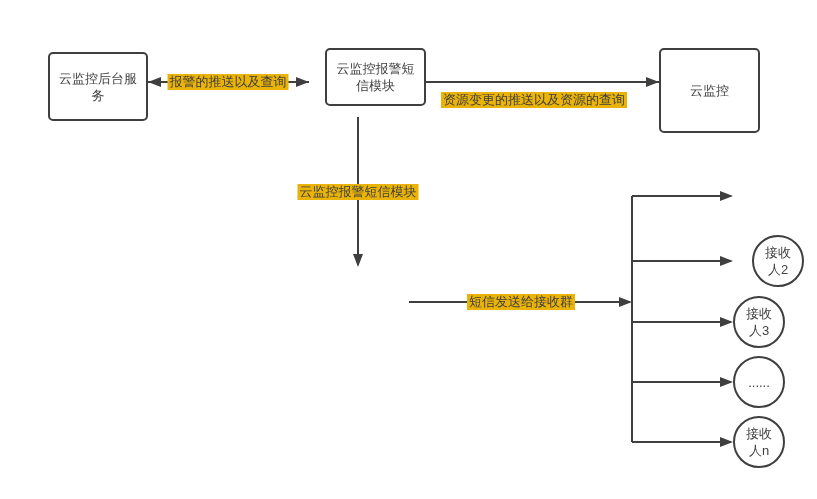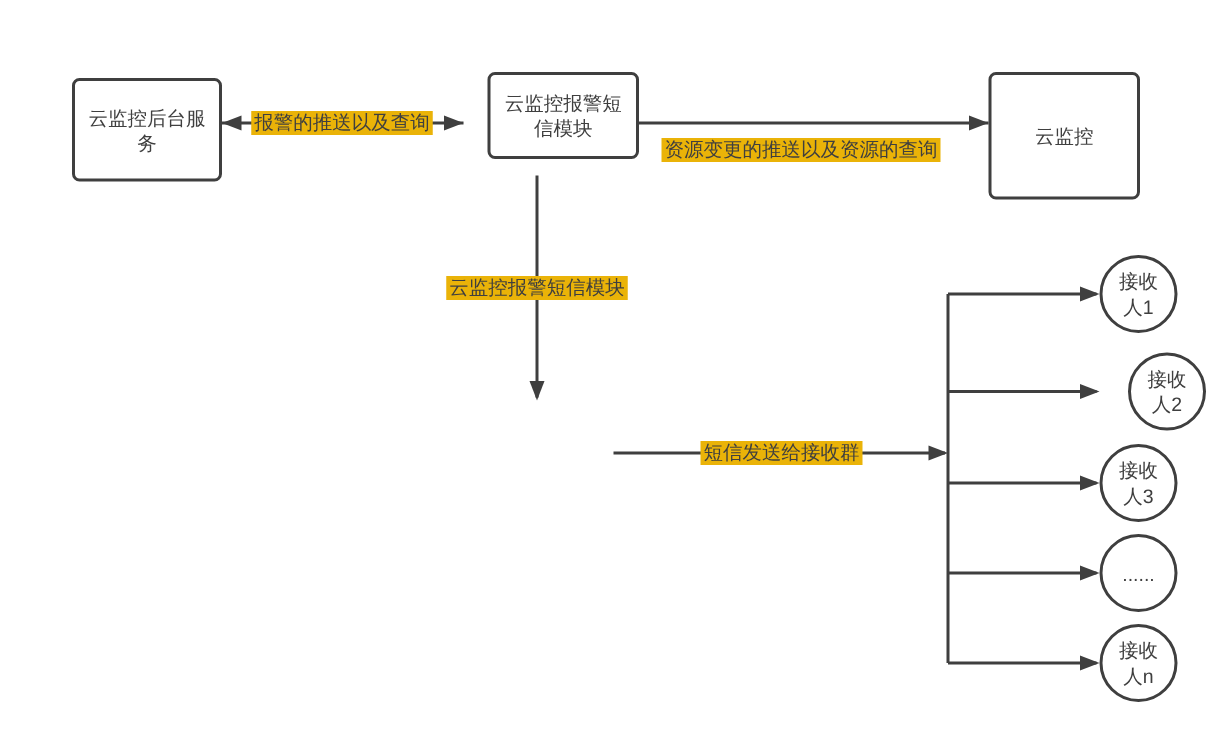--- a/index.html
+++ b/index.html
@@ -86,23 +86,20 @@
 
   <div class="node box" style="left:325px;top:48px;width:101px;height:58px;">
     <span class="lbl">云监控报警短信模块</span>
   </div>
 
   <div class="node box" style="left:659px;top:48px;width:101px;height:85px;">
     <span class="lbl">云监控</span>
   </div>
 
 
-  <div class="node circle" style="left:733px;top:170px;width:52px;height:52px;">
-    <span class="lbl">接收人1</span>
-  </div>
 
   <div class="node circle" style="left:752px;top:235px;width:52px;height:52px;">
     <span class="lbl">接收人2</span>
   </div>
 
   <div class="node circle" style="left:733px;top:296px;width:52px;height:52px;justify-content:center;">
     <span class="lbl">接收人3</span>
   </div>
 
   <div class="node circle" style="left:733px;top:356px;width:52px;height:52px;">

